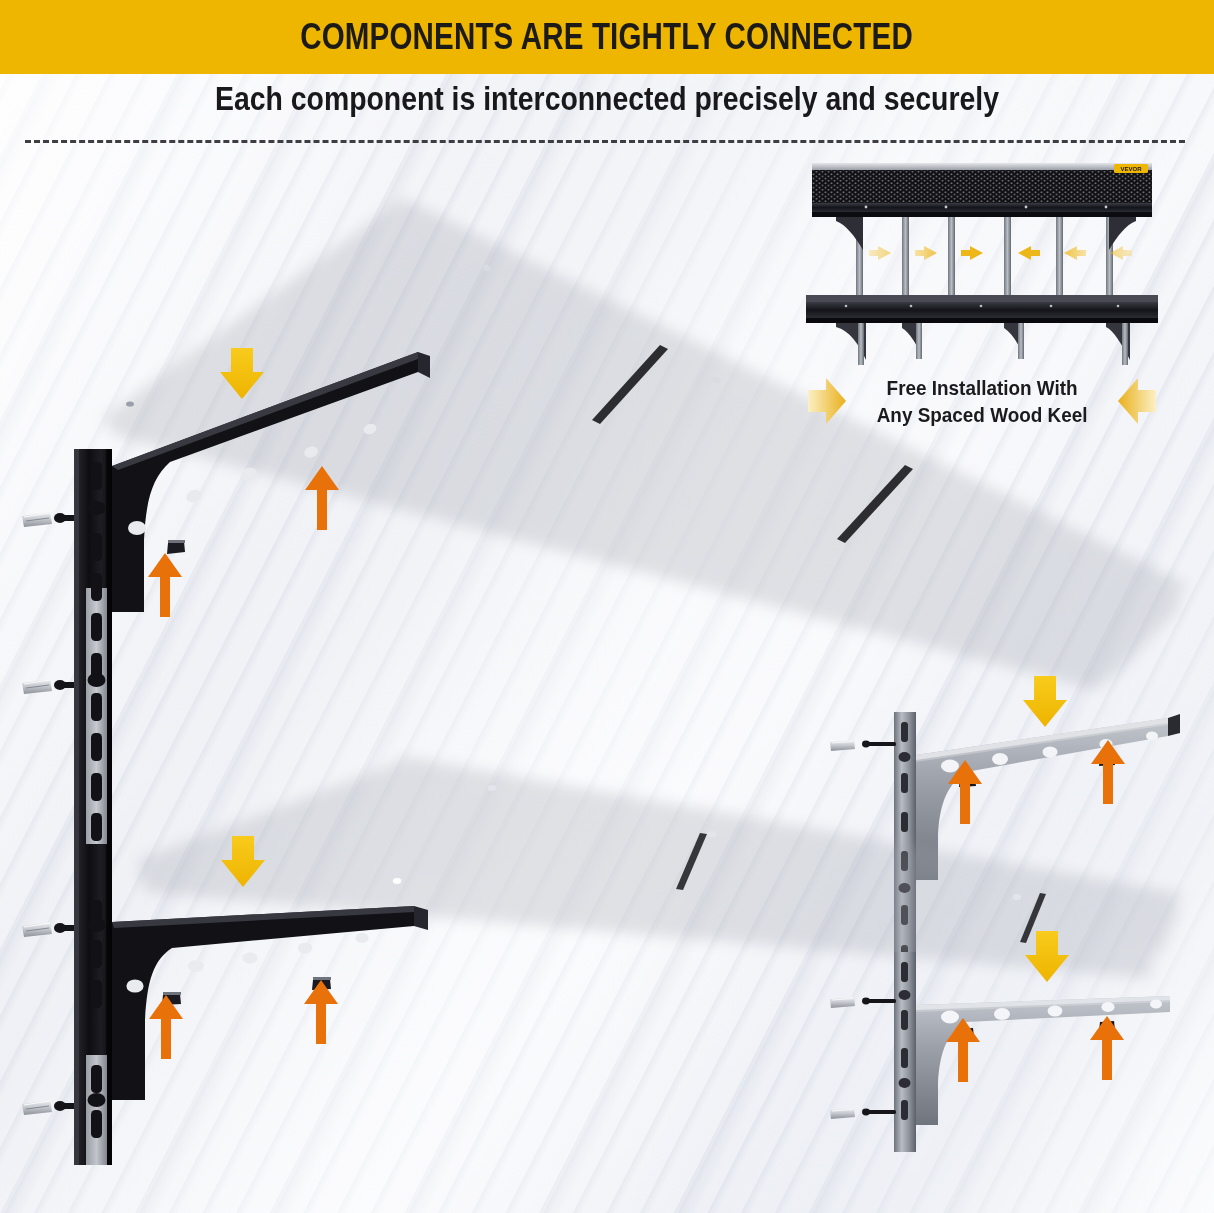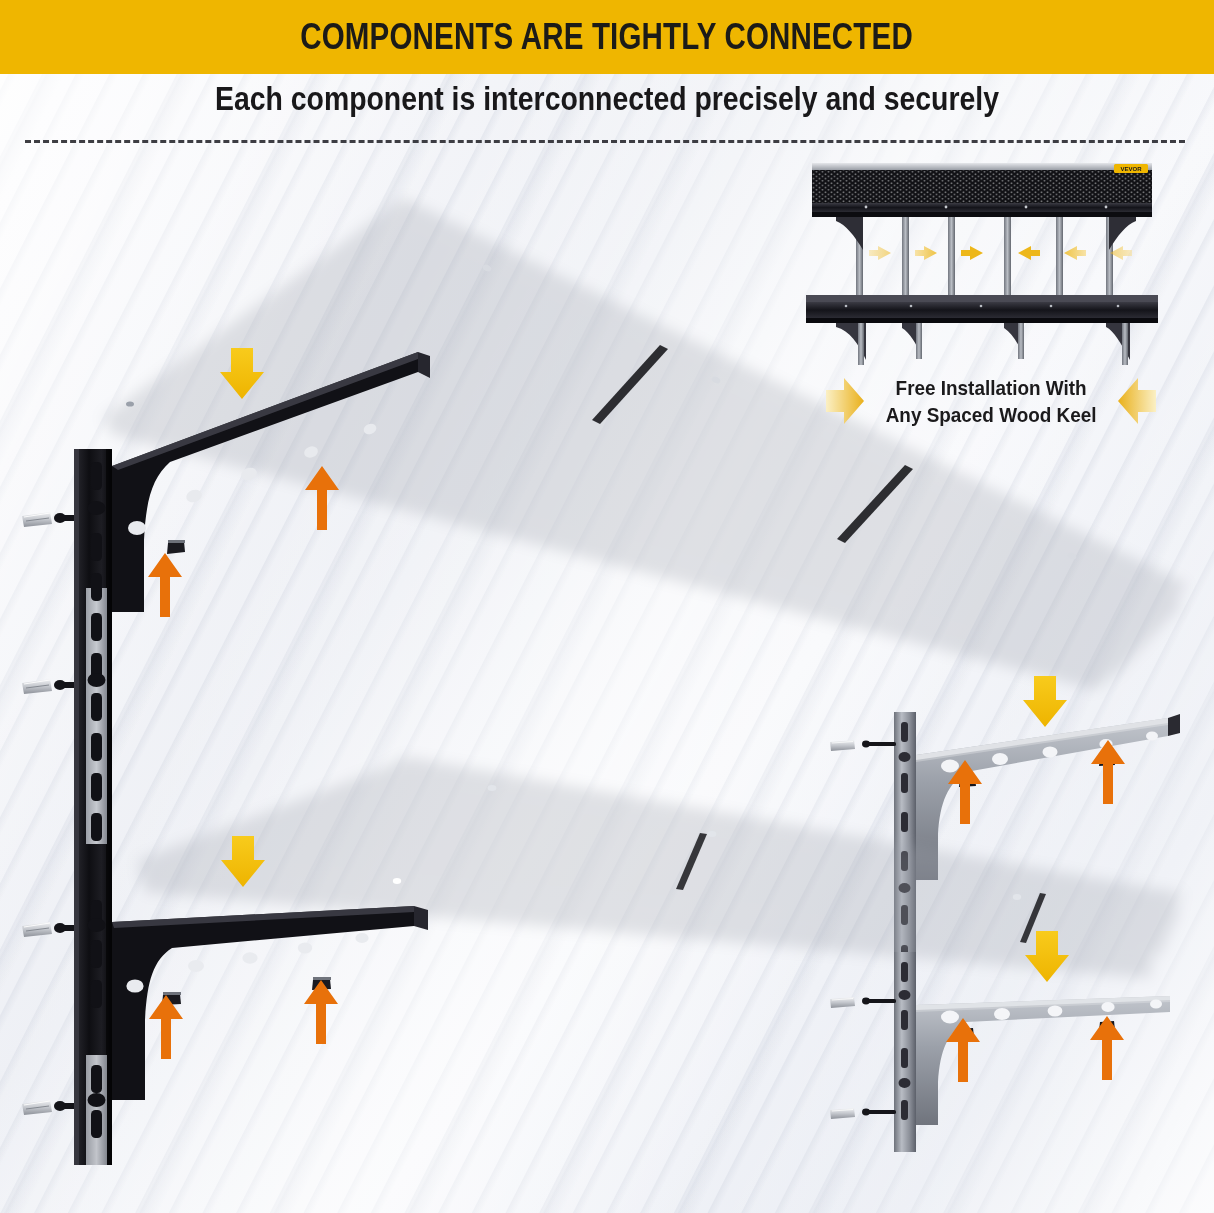--- a/index.html
+++ b/index.html
@@ -54,21 +54,21 @@
   }
 
   
   .layer{position:absolute;left:0;top:0;width:1214px;height:1213px;}
   svg{display:block;}
 
   
   .inset{position:absolute;left:806px;top:155px;width:352px;height:290px;}
   .inset-caption{
     position:absolute;left:806px;top:365px;width:352px;height:72px;
-    display:flex;align-items:center;justify-content:flex-end;
+    display:flex;align-items:center;justify-content:space-between;
   }
   .inset-caption-text{
     font-family:"Liberation Sans Narrow","Liberation Sans",sans-serif;
     font-weight:bold;font-size:21px;line-height:27px;color:#1b1a1c;
     text-align:center;transform:scaleX(.9);white-space:nowrap;
   }
 </style>
 </head>
 <body>
 

